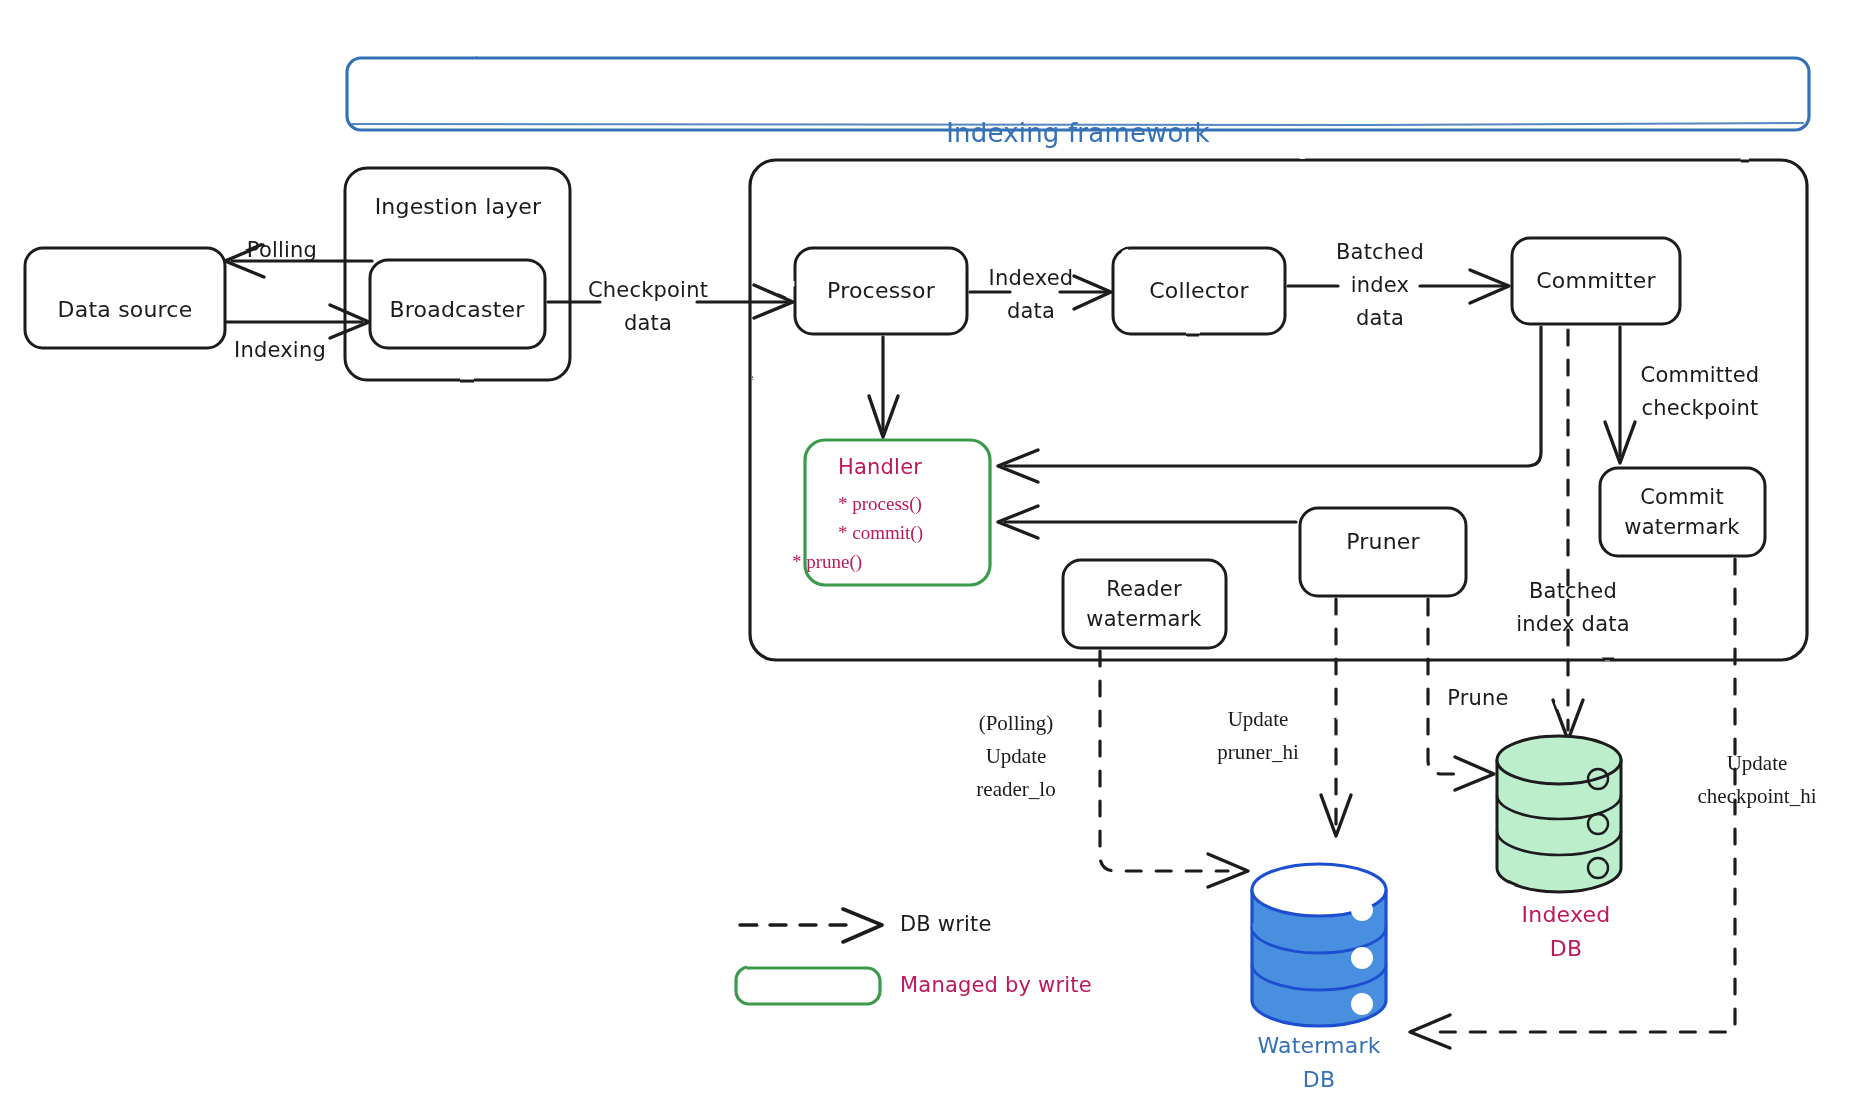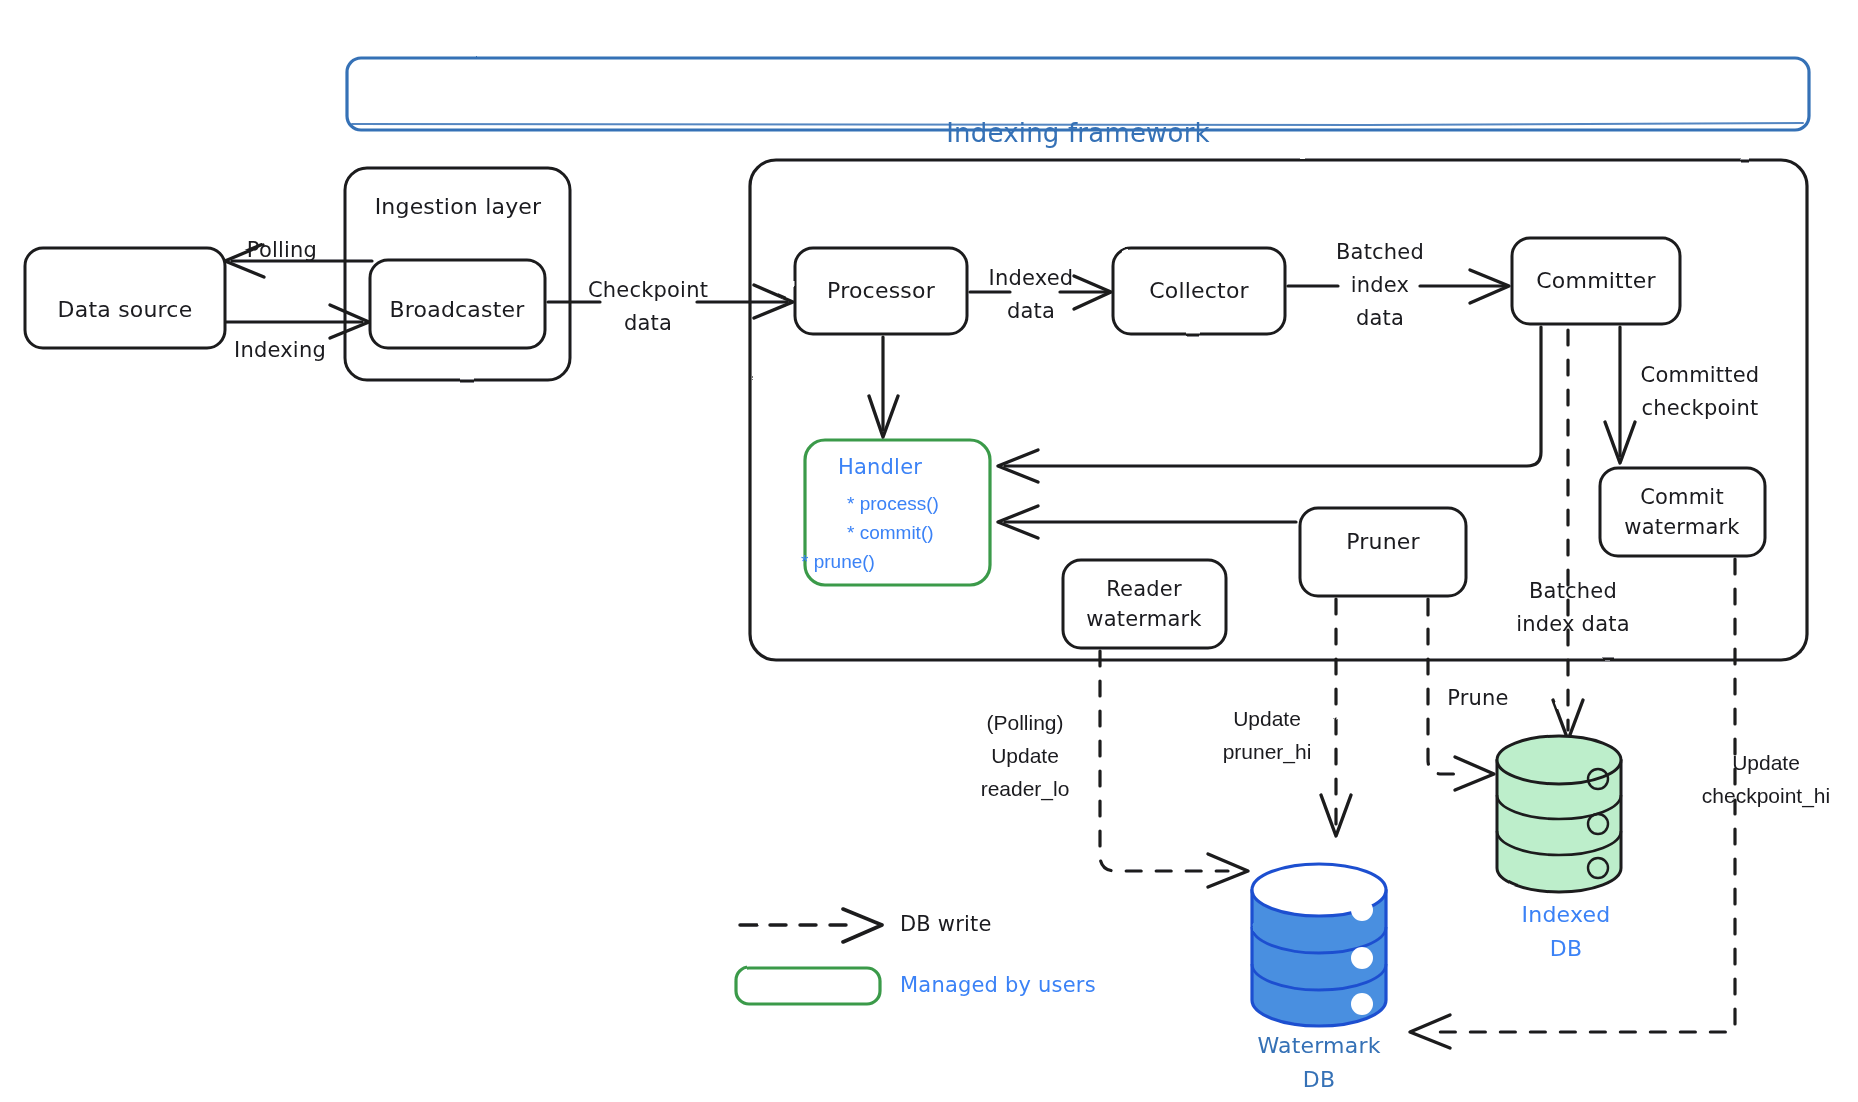--- a/index.html
+++ b/index.html
@@ -26,22 +26,22 @@
     position: absolute;
     font-family: "DejaVu Sans", sans-serif;
     color: #1b1b1f;
     white-space: pre;
     text-align: center;
     line-height: 1.18;
     letter-spacing: 0.2px;
   }
   .t.center { transform: translate(-50%, -50%); }
   .blue   { color: #3571b6; }
-  .green  { color: #3b82f6; }
-  .mono   { font-family: Liberation Sans, sans-serif; letter-spacing: 0px; margin-left: 9px; }
+  .green  { color: #be185d; }
+  .mono   { font-family: Liberation Serif, serif; letter-spacing: 0px; }
   .fs21 { font-size: 21px; }
   .fs22 { font-size: 22px; }
   .fs26 { font-size: 26px; }
   .fs28 { font-size: 28px; }
   .handler-title { font-size: 21px; }
   .handler-m { font-size: 19px; }
 </style>
 </head>
 <body>
 
@@ -271,15 +271,15 @@
   <div class="t center fs21 mono" style="left:1757px; top:763px;">Update</div>
   <div class="t center fs21 mono" style="left:1757px; top:796px;">checkpoint_hi</div>
 
   <div class="t center fs22 blue" style="left:1319px; top:1046px;">Watermark</div>
   <div class="t center fs22 blue" style="left:1319px; top:1080px;">DB</div>
 
   <div class="t center fs22 green" style="left:1566px; top:915px;">Indexed</div>
   <div class="t center fs22 green" style="left:1566px; top:949px;">DB</div>
 
   <div class="t fs21" style="left:900px; top:912px;">DB write</div>
-  <div class="t fs21 green" style="left:900px; top:973px;">Managed by users</div>
+  <div class="t fs21 green" style="left:900px; top:973px;">Managed by write</div>
 
 </div>
 
 </body></html>

